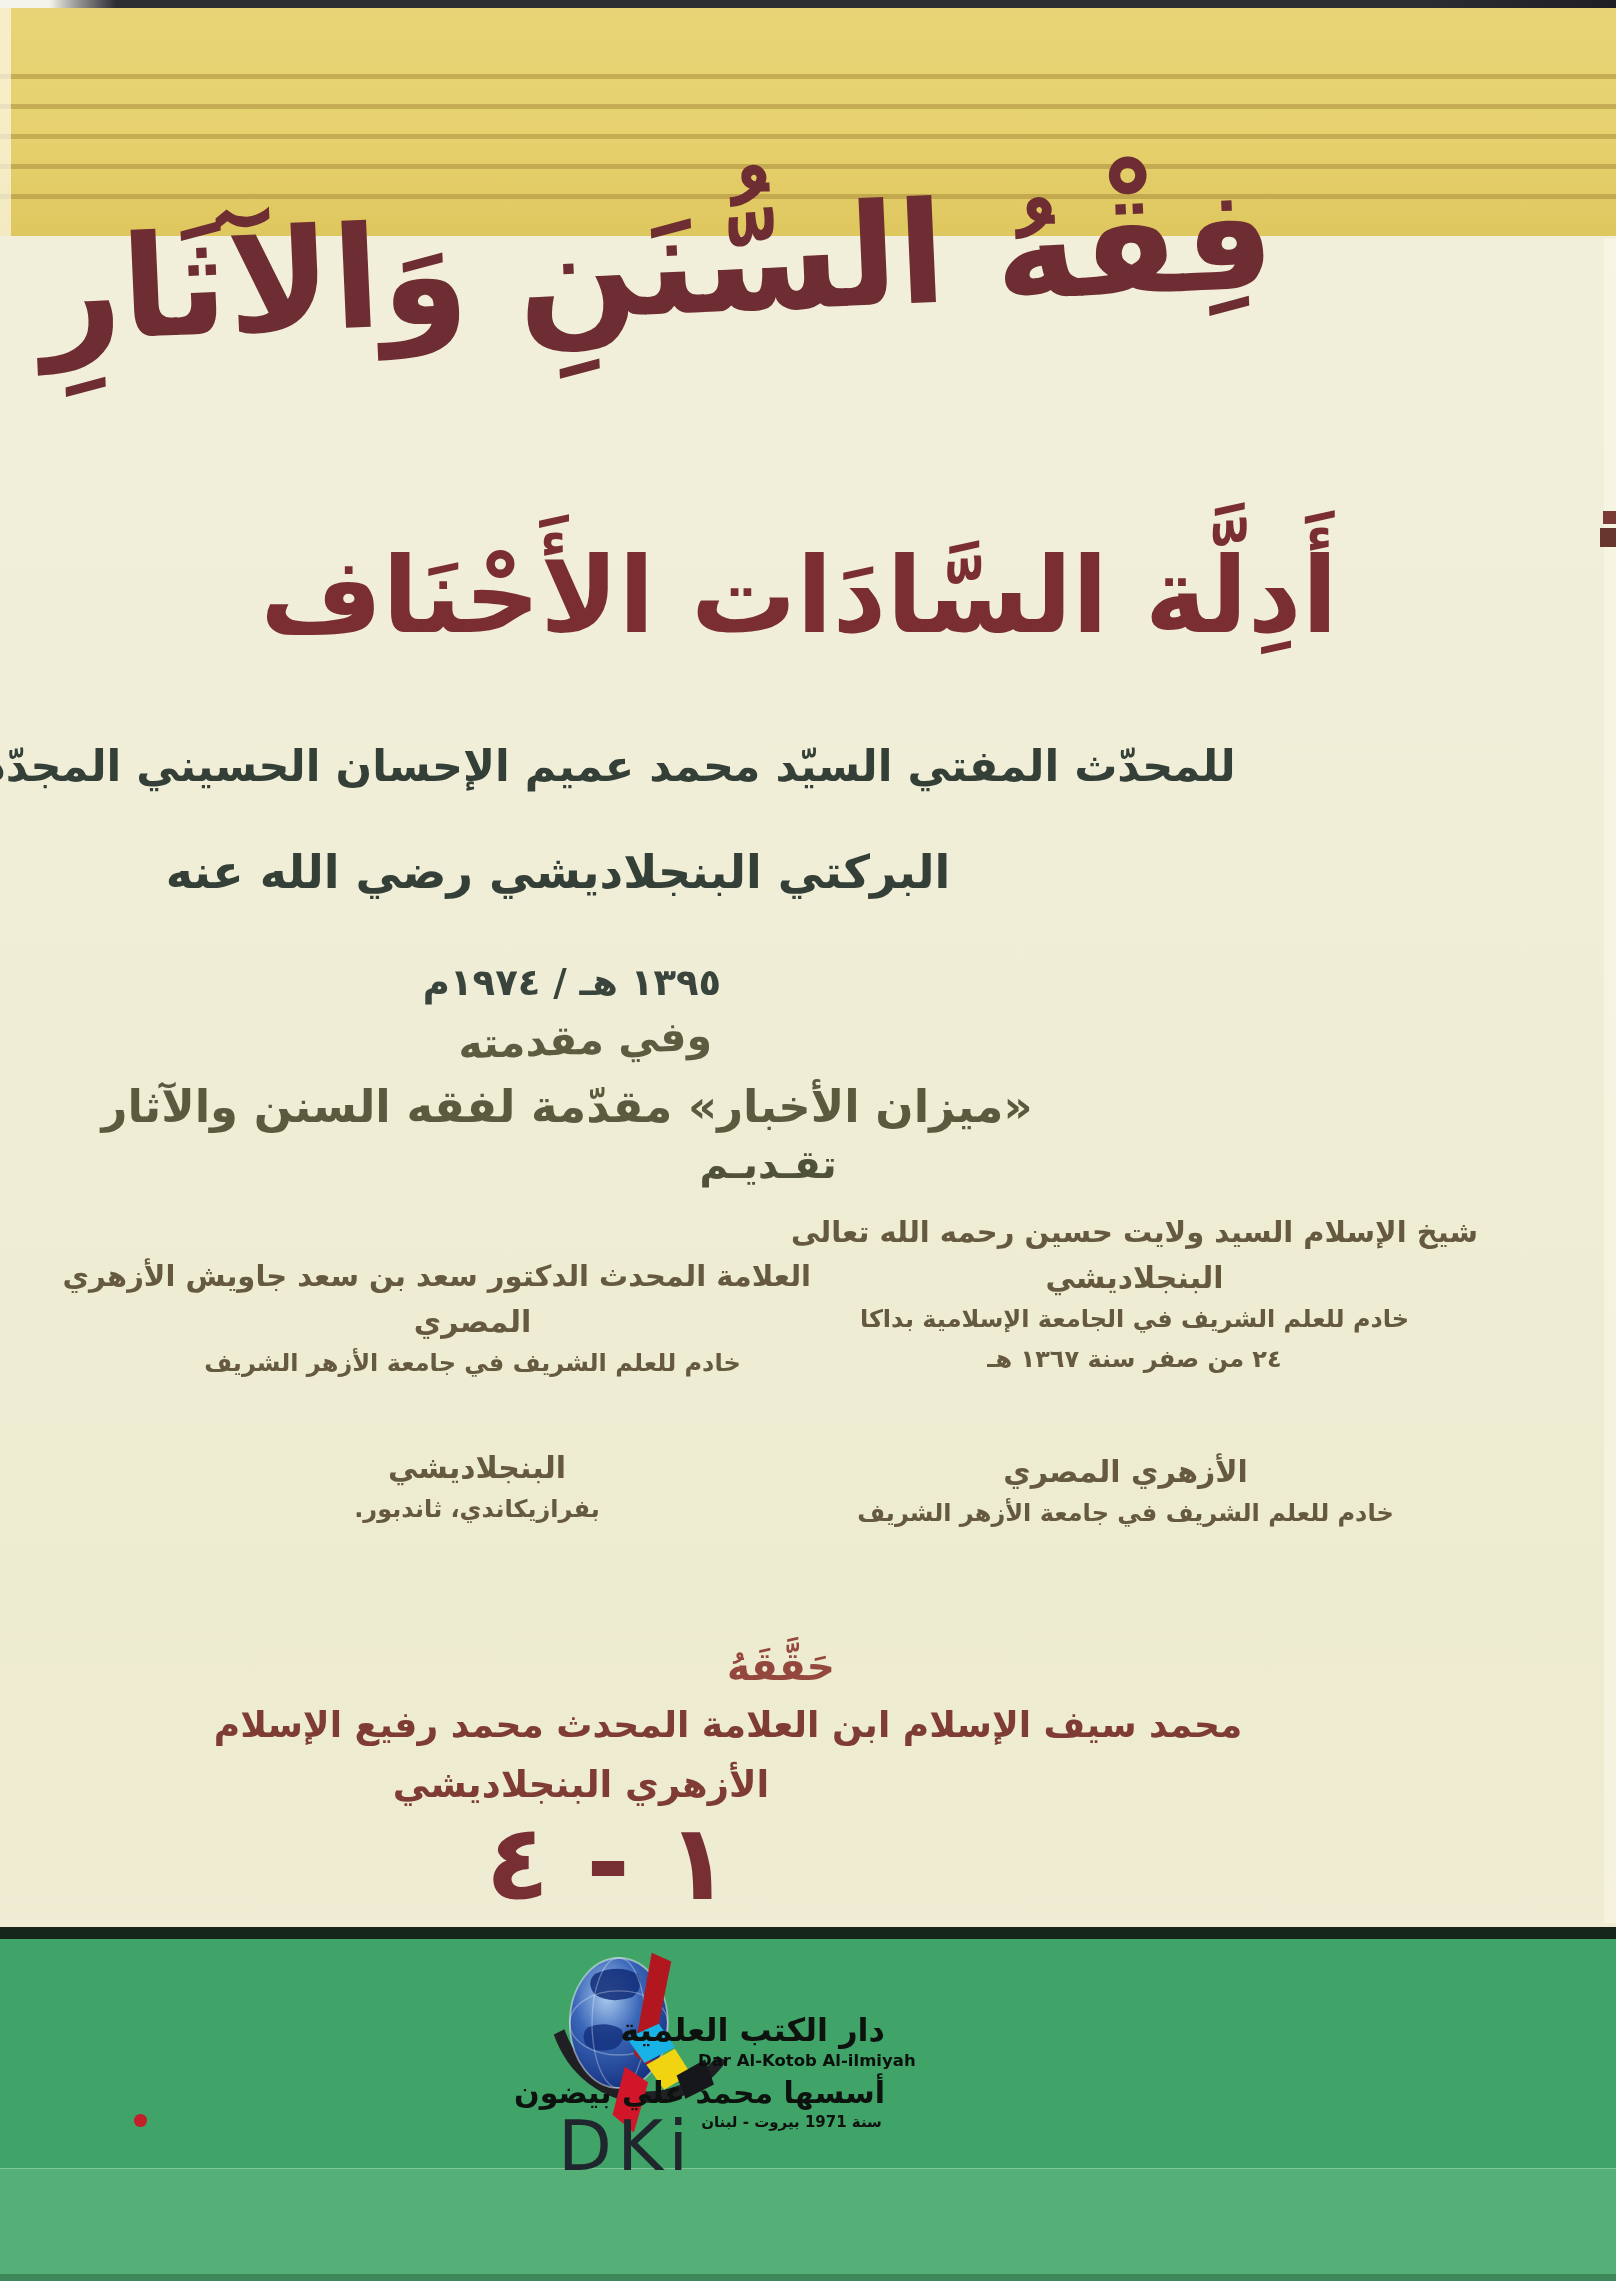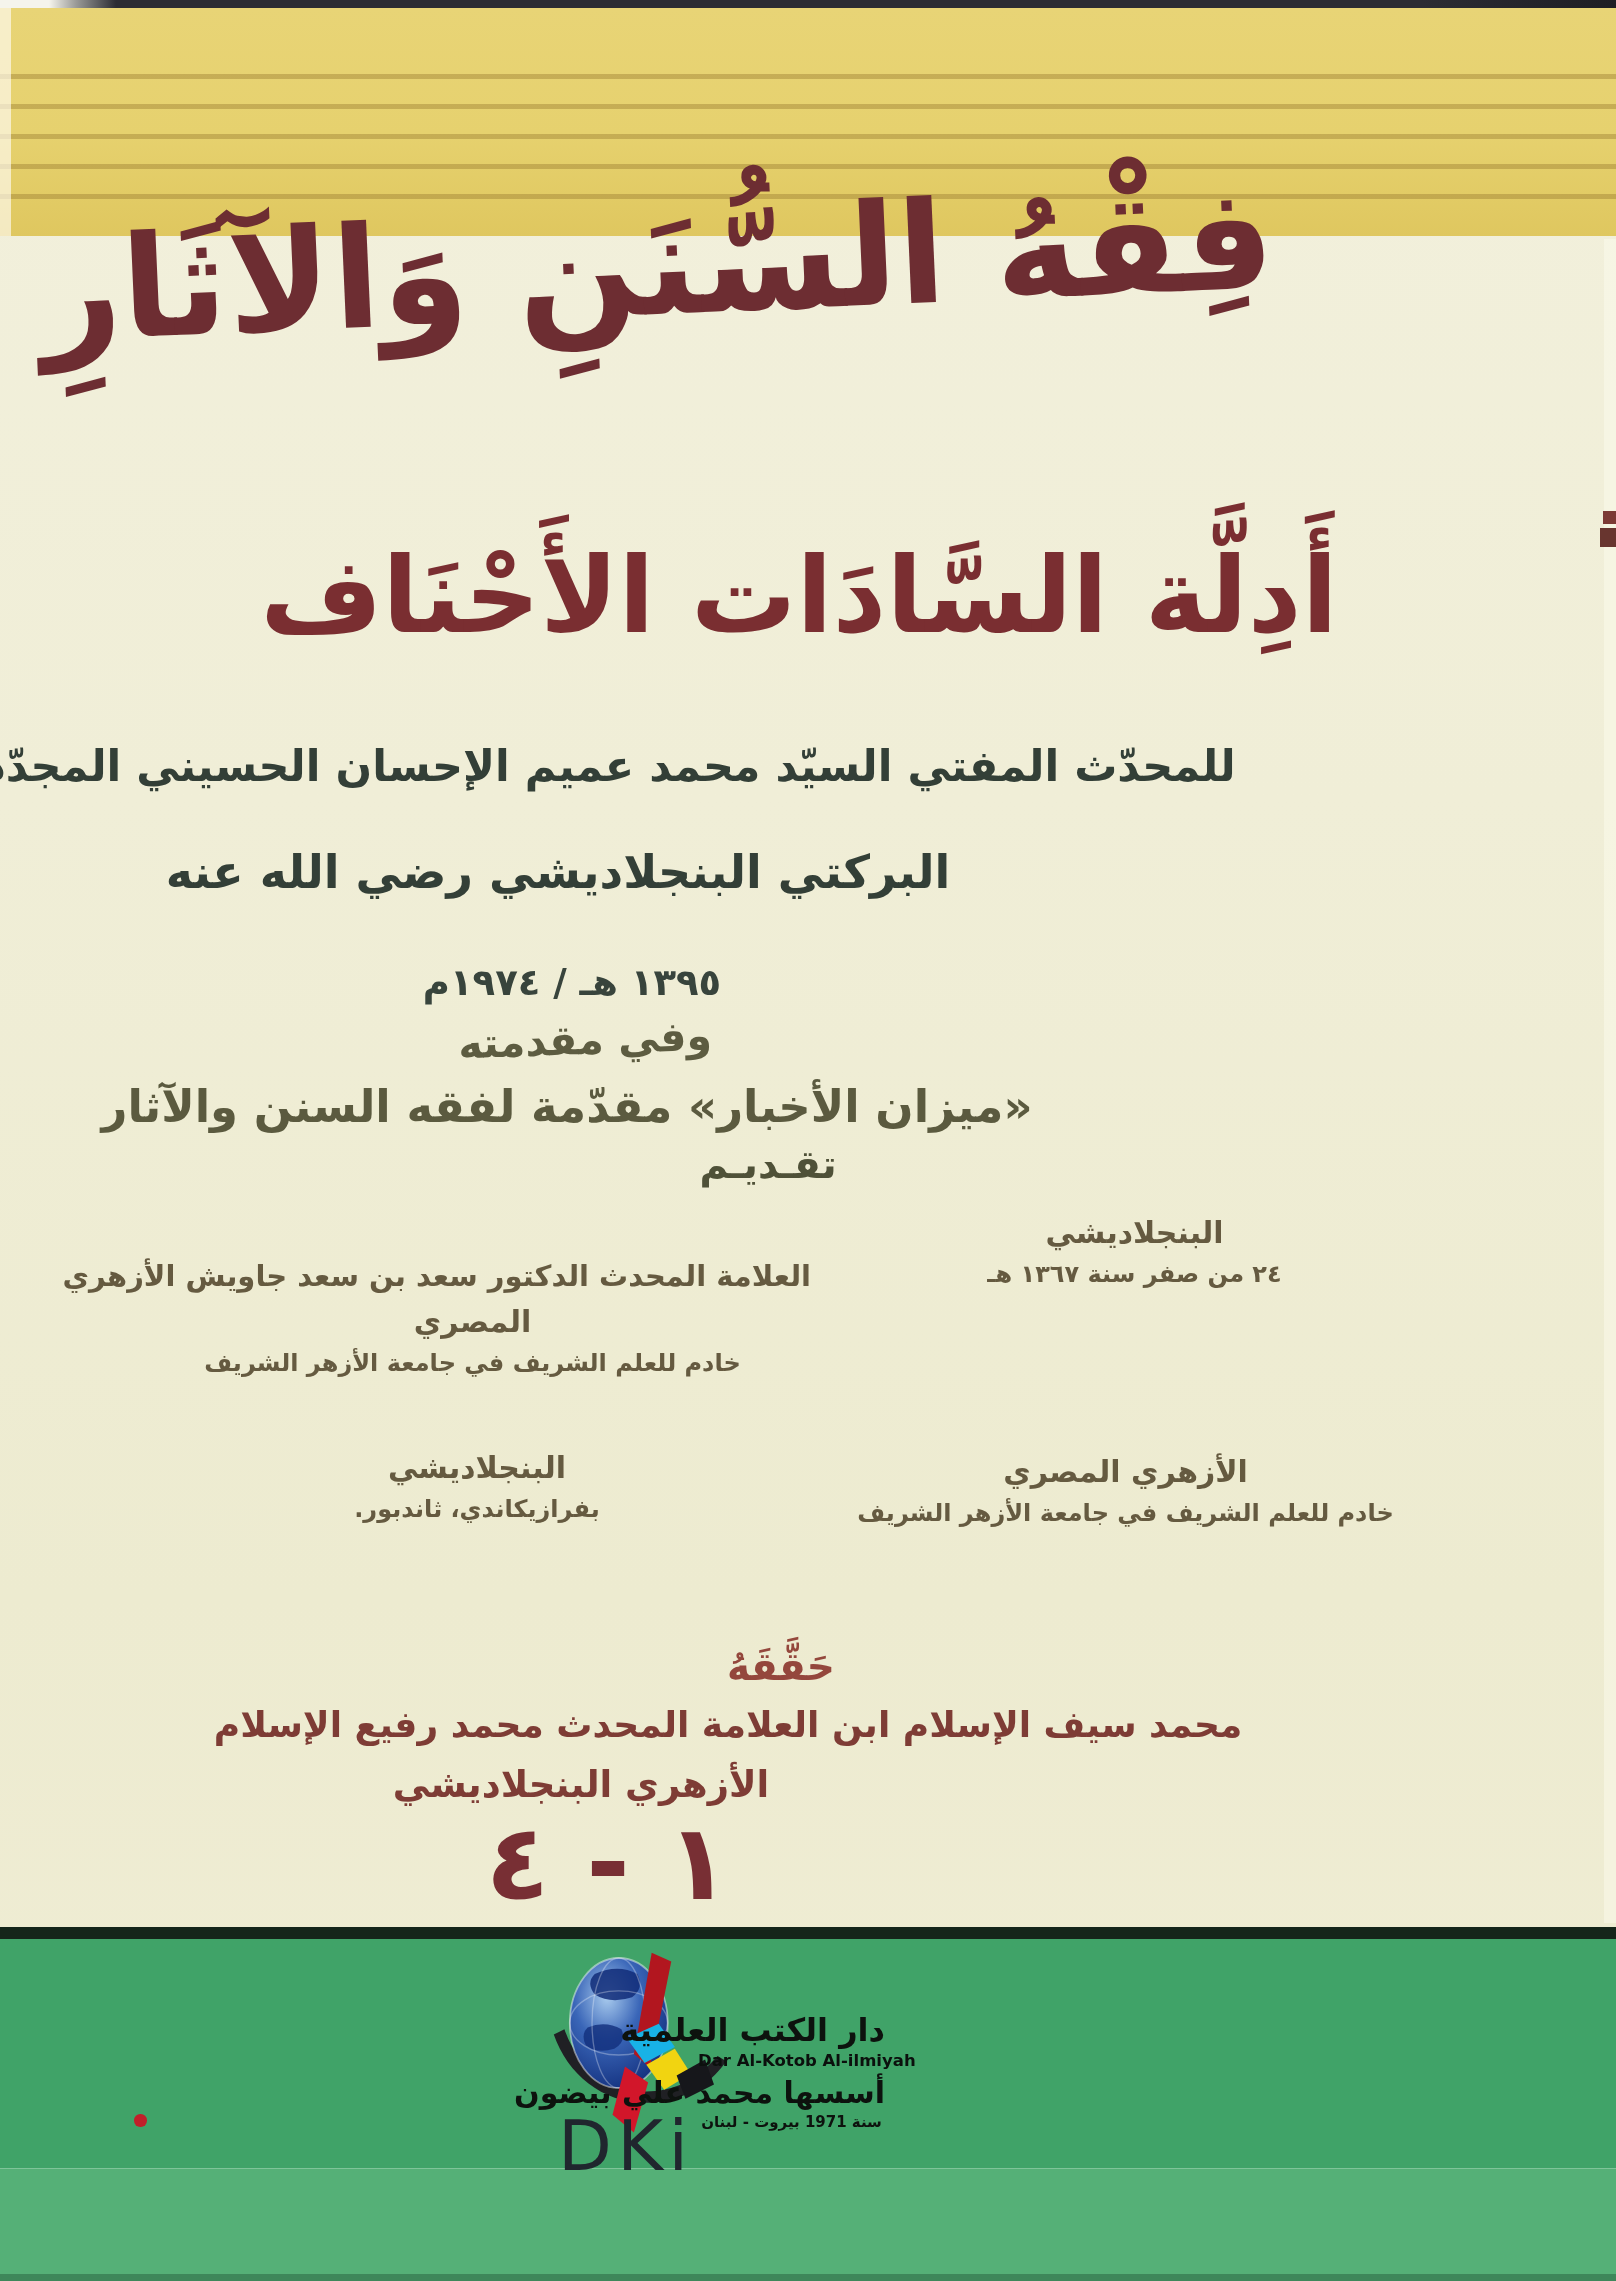--- a/index.html
+++ b/index.html
@@ -82,21 +82,23 @@
   <div class="row rtl title-main">فِقْهُ السُّنَنِ وَالآثَارِ</div>
   <div class="row rtl title-sub">أَدِلَّة السَّادَات الأَحْنَاف</div>
   <div class="row rtl byline">للمحدّث المفتي السيّد محمد عميم الإحسان الحسيني المجدّدي</div>
   <div class="row rtl byline2">البركتي البنجلاديشي رضي الله عنه</div>
   <div class="row rtl dateline">١٣٩٥ هـ / ١٩٧٤م</div>
   <div class="row rtl intro-lead">وفي مقدمته</div>
   <div class="row rtl intro-title">«ميزان الأخبار» مقدّمة لفقه السنن والآثار</div>
   <div class="row rtl fw-heading">تقـديـم</div>
 
   <div class="fw fw-tr">
+    <div class="fw-name">شيخ الإسلام السيد ولايت حسين رحمه الله تعالى</div>
     <div class="fw-nisba">البنجلاديشي</div>
+    <div class="fw-role">خادم للعلم الشريف في الجامعة الإسلامية بداكا</div>
     <div class="fw-role">٢٤ من صفر سنة ١٣٦٧ هـ</div>
   </div>
 
   <div class="fw fw-tl">
     <div class="fw-name">العلامة المحدث الدكتور سعد بن سعد جاويش الأزهري</div>
     <div class="fw-nisba">المصري</div>
     <div class="fw-role">خادم للعلم الشريف في جامعة الأزهر الشريف</div>
   </div>
 
   <div class="fw fw-br">

